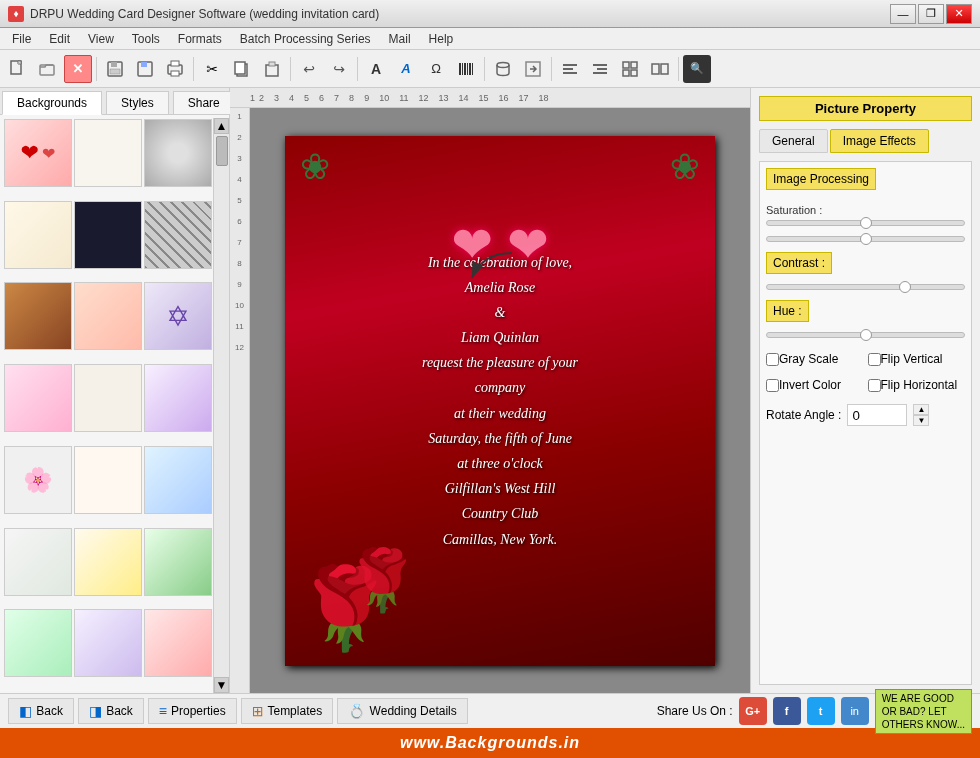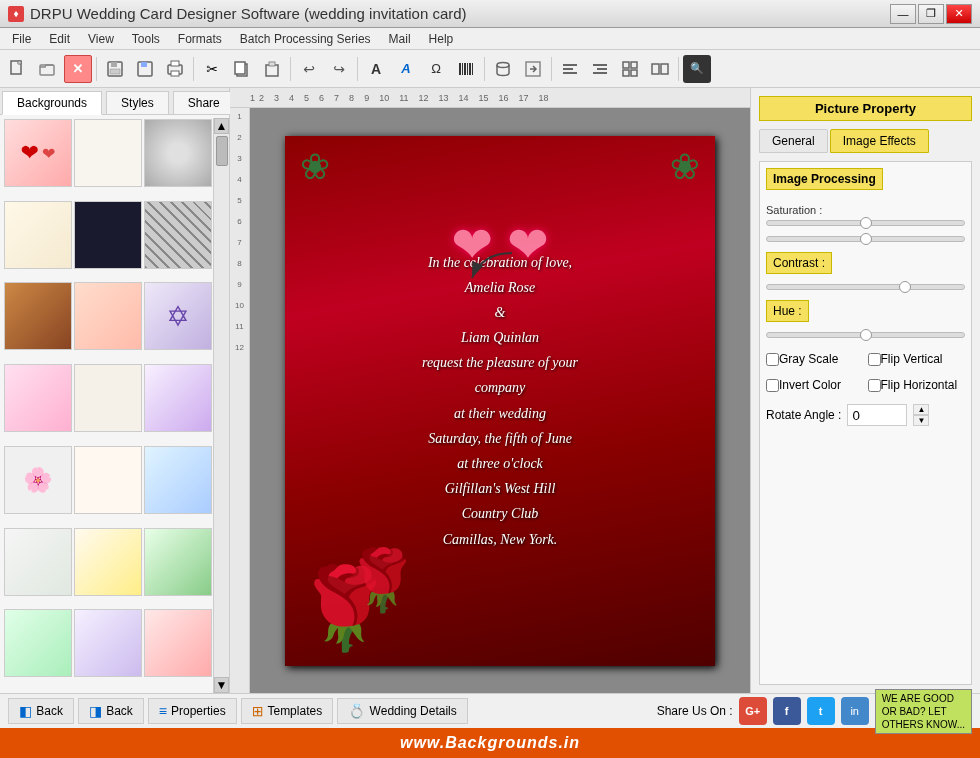--- a/index.html
+++ b/index.html
@@ -2,21 +2,21 @@
 <html><head>
   <meta charset="utf-8">
   <style>
     * { margin: 0; padding: 0; box-sizing: border-box; }
     body { width: 980px; height: 758px; font-family: 'Segoe UI', Arial, sans-serif; font-size: 12px; background: #d4d0c8; overflow: hidden; }
 
     
     .titlebar { background: linear-gradient(to bottom, #f0f0f0, #d8d8d8); height: 28px; display: flex; align-items: center; justify-content: space-between; padding: 0 8px; border-bottom: 1px solid #999; }
     .titlebar-left { display: flex; align-items: center; gap: 6px; }
     .titlebar-icon { width: 16px; height: 16px; background: #e04040; border-radius: 2px; display: flex; align-items: center; justify-content: center; color: white; font-size: 10px; font-weight: bold; }
-    .titlebar-title { font-size: 15px; color: #333; }
+    .titlebar-title { font-size: 12px; color: #333; }
     .titlebar-controls { display: flex; gap: 2px; }
     .titlebar-btn { width: 26px; height: 20px; border: 1px solid #999; background: linear-gradient(to bottom, #f5f5f5, #ddd); cursor: pointer; display: flex; align-items: center; justify-content: center; font-size: 11px; }
     .titlebar-btn.close { background: linear-gradient(to bottom, #f44, #c00); color: white; }
 
     
     .menubar { background: #f0f0f0; height: 22px; display: flex; align-items: center; padding: 0 4px; border-bottom: 1px solid #ccc; gap: 2px; }
     .menu-item { padding: 2px 8px; cursor: pointer; font-size: 12px; color: #333; }
 
     
     .toolbar { background: #f0f0f0; height: 38px; display: flex; align-items: center; padding: 0 4px; border-bottom: 1px solid #ccc; gap: 2px; }
@@ -376,21 +376,21 @@
   </div>
 
   <div class="right-panel">
     <div class="picture-property-header">Picture Property</div>
     <div class="prop-tabs">
       <div class="prop-tab">General</div>
       <div class="prop-tab active" style="background:#f5e060; border:1px solid #c8b800;">Image Effects</div>
     </div>
     <div style="border:1px solid #ccc; padding:6px; background:#f8f8f8; flex:1; overflow-y:auto;">
 
-      <div style="margin-bottom:8px;font-weight:bold;">
+      <div style="margin-bottom:8px;">
         <span class="section-label">Image Processing</span>
       </div>
 
       <div class="prop-row">
         <div class="prop-label">Saturation :</div>
         <div class="slider-track">
           <div class="slider-thumb" style="left:50%;"></div>
         </div>
       </div>
 

